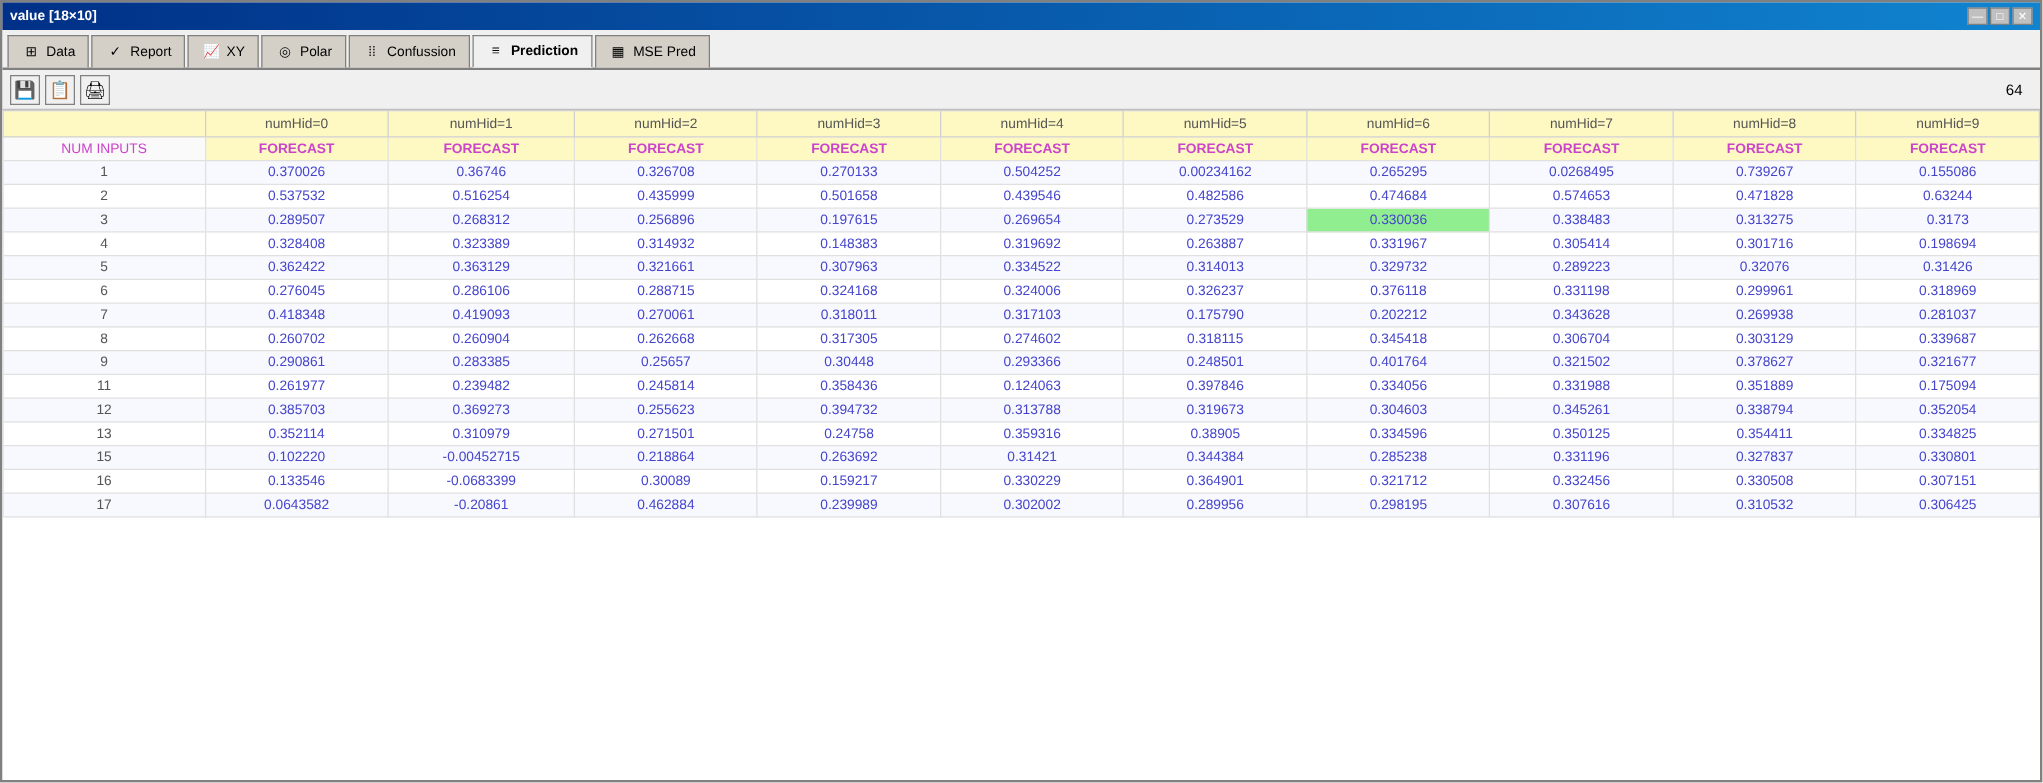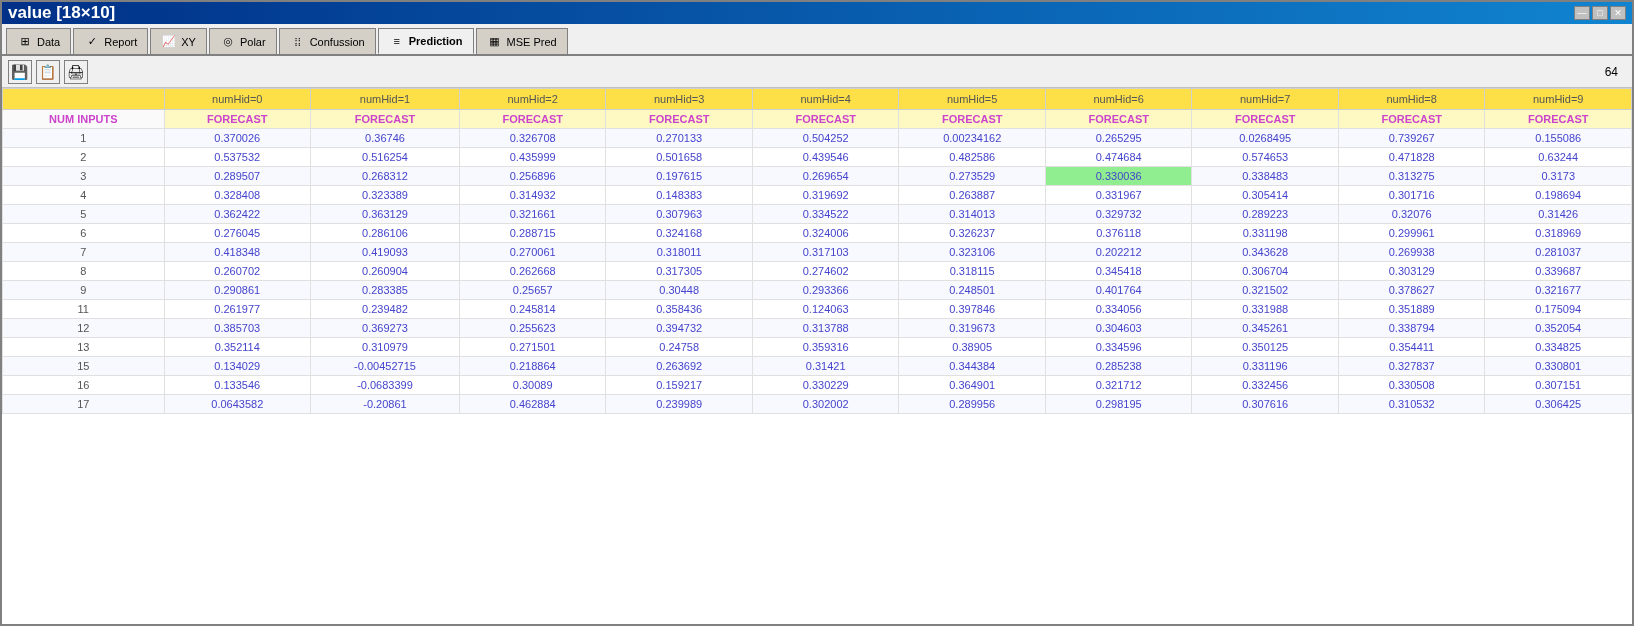--- a/index.html
+++ b/index.html
@@ -1,44 +1,44 @@
 <!DOCTYPE html>
 <html><head>
   <meta charset="utf-8">
   <style>
     * { margin: 0; padding: 0; box-sizing: border-box; }
     body { font-family: Arial, sans-serif; font-size: 12px; background: #d4d0c8; }
     
     .window { width: 1634px; height: 626px; background: #f0f0f0; border: 2px solid #808080; display: flex; flex-direction: column; }
     
     .title-bar { background: linear-gradient(to right, #003087, #1084d0); color: white; padding: 3px 6px; display: flex; justify-content: space-between; align-items: center; height: 22px; }
-    .title-bar-title { font-size: 17px; font-weight: bold; }
+    .title-bar-title { font-size: 11px; font-weight: bold; }
     .title-bar-buttons { display: flex; gap: 2px; }
     .title-btn { width: 16px; height: 14px; border: 1px solid #808080; background: #c0c0c0; display: flex; align-items: center; justify-content: center; font-size: 9px; cursor: pointer; }
     .title-btn.close { background: #c0c0c0; }
     
     .tab-bar { background: #f0f0f0; display: flex; align-items: flex-end; padding: 4px 4px 0 4px; border-bottom: 2px solid #808080; gap: 2px; }
     .tab { padding: 4px 10px; border: 1px solid #808080; background: #d4d0c8; cursor: pointer; font-size: 11px; display: flex; align-items: center; gap: 4px; border-bottom: none; height: 26px; }
     .tab.active { background: #f0f0f0; font-weight: bold; border-bottom: 1px solid #f0f0f0; z-index: 1; }
     .tab-icon { width: 16px; height: 16px; display: flex; align-items: center; justify-content: center; }
     
     .toolbar { background: #f0f0f0; padding: 4px 6px; border-bottom: 1px solid #c0c0c0; display: flex; align-items: center; justify-content: space-between; height: 32px; }
     .toolbar-left { display: flex; gap: 4px; }
     .toolbar-btn { width: 24px; height: 24px; border: 1px solid #808080; background: #f0f0f0; display: flex; align-items: center; justify-content: center; cursor: pointer; font-size: 14px; }
     .toolbar-right { font-size: 12px; padding-right: 8px; }
     
     .table-container { flex: 1; overflow: auto; background: white; }
     
     table { border-collapse: collapse; width: 100%; font-size: 11px; }
     
-    .col-header { background: #fde047; text-align: center; padding: 4px 8px; border: 1px solid #d0d0d0; color: #555; font-weight: normal; white-space: nowrap; }
+    .col-header { background: #fef9c3; text-align: center; padding: 4px 8px; border: 1px solid #d0d0d0; color: #555; font-weight: normal; white-space: nowrap; }
     
     .forecast-header { text-align: center; padding: 3px 8px; border: 1px solid #e0e0e0; color: #cc44cc; font-weight: bold; background: #fef9c3; }
     
-    .num-inputs-header { text-align: center; padding: 3px 8px; border: 1px solid #e0e0e0; color: #cc44cc; font-weight: bold; background: #fafafa; }
+    .num-inputs-header { text-align: center; padding: 3px 8px; border: 1px solid #e0e0e0; color: #cc44cc; font-weight: normal; background: #fafafa; }
     
     .row-num { text-align: center; padding: 3px 8px; border: 1px solid #e0e0e0; color: #555; }
     
     .cell { text-align: center; padding: 3px 8px; border: 1px solid #e0e0e0; color: #4444cc; white-space: nowrap; }
     .cell.highlighted { background: #90ee90; }
     
     tr:nth-child(odd) .cell, tr:nth-child(odd) .row-num { background: #f8f8ff; }
     tr:nth-child(odd) .cell.highlighted { background: #90ee90; }
     tr:nth-child(even) .cell, tr:nth-child(even) .row-num { background: #ffffff; }
   </style>
@@ -205,21 +205,21 @@
             <td class="cell">0.299961</td>
             <td class="cell">0.318969</td>
           </tr>
           <tr>
             <td class="row-num">7</td>
             <td class="cell">0.418348</td>
             <td class="cell">0.419093</td>
             <td class="cell">0.270061</td>
             <td class="cell">0.318011</td>
             <td class="cell">0.317103</td>
-            <td class="cell">0.323106</td>
+            <td class="cell">0.175790</td>
             <td class="cell">0.202212</td>
             <td class="cell">0.343628</td>
             <td class="cell">0.269938</td>
             <td class="cell">0.281037</td>
           </tr>
           <tr>
             <td class="row-num">8</td>
             <td class="cell">0.260702</td>
             <td class="cell">0.260904</td>
             <td class="cell">0.262668</td>
@@ -278,21 +278,21 @@
             <td class="cell">0.24758</td>
             <td class="cell">0.359316</td>
             <td class="cell">0.38905</td>
             <td class="cell">0.334596</td>
             <td class="cell">0.350125</td>
             <td class="cell">0.354411</td>
             <td class="cell">0.334825</td>
           </tr>
           <tr>
             <td class="row-num">15</td>
-            <td class="cell">0.134029</td>
+            <td class="cell">0.102220</td>
             <td class="cell">-0.00452715</td>
             <td class="cell">0.218864</td>
             <td class="cell">0.263692</td>
             <td class="cell">0.31421</td>
             <td class="cell">0.344384</td>
             <td class="cell">0.285238</td>
             <td class="cell">0.331196</td>
             <td class="cell">0.327837</td>
             <td class="cell">0.330801</td>
           </tr>

